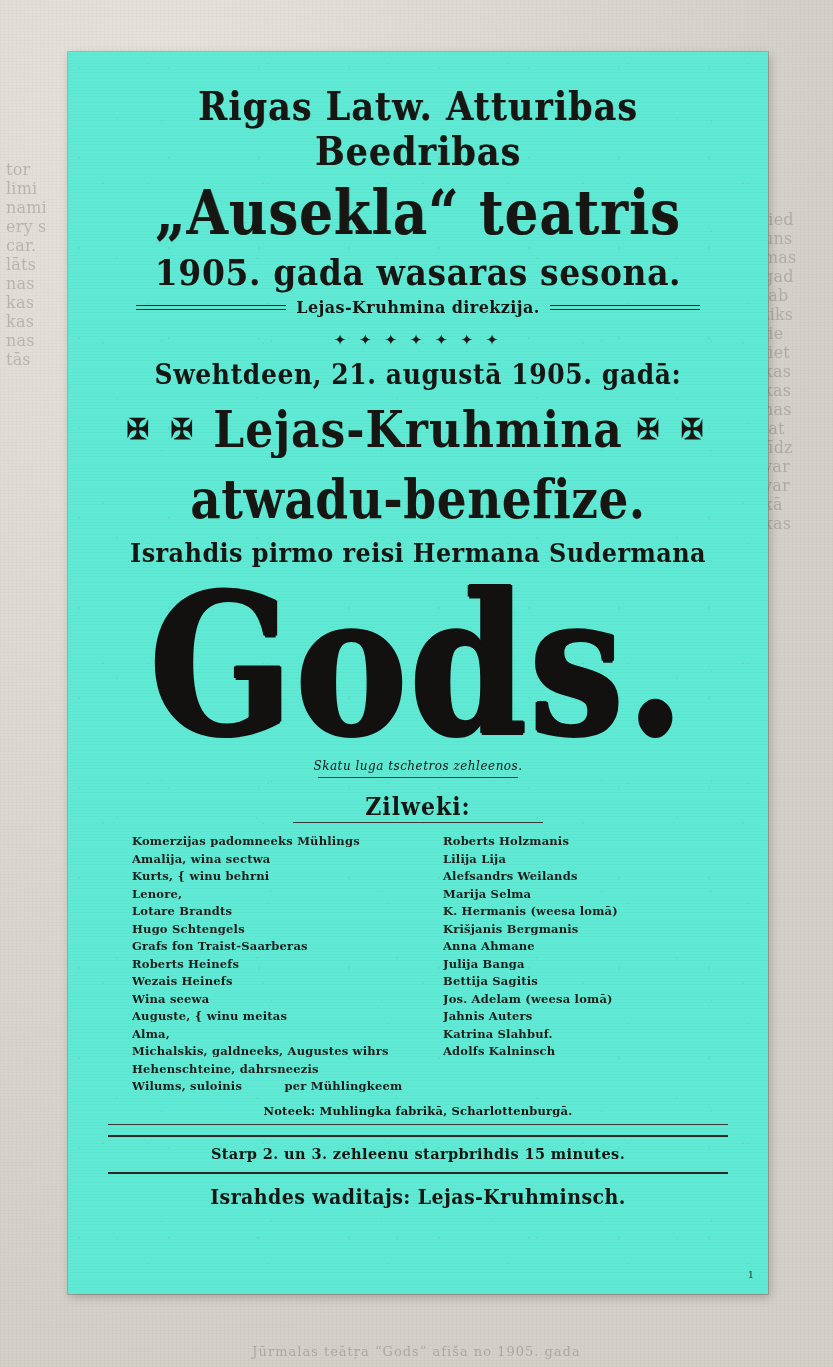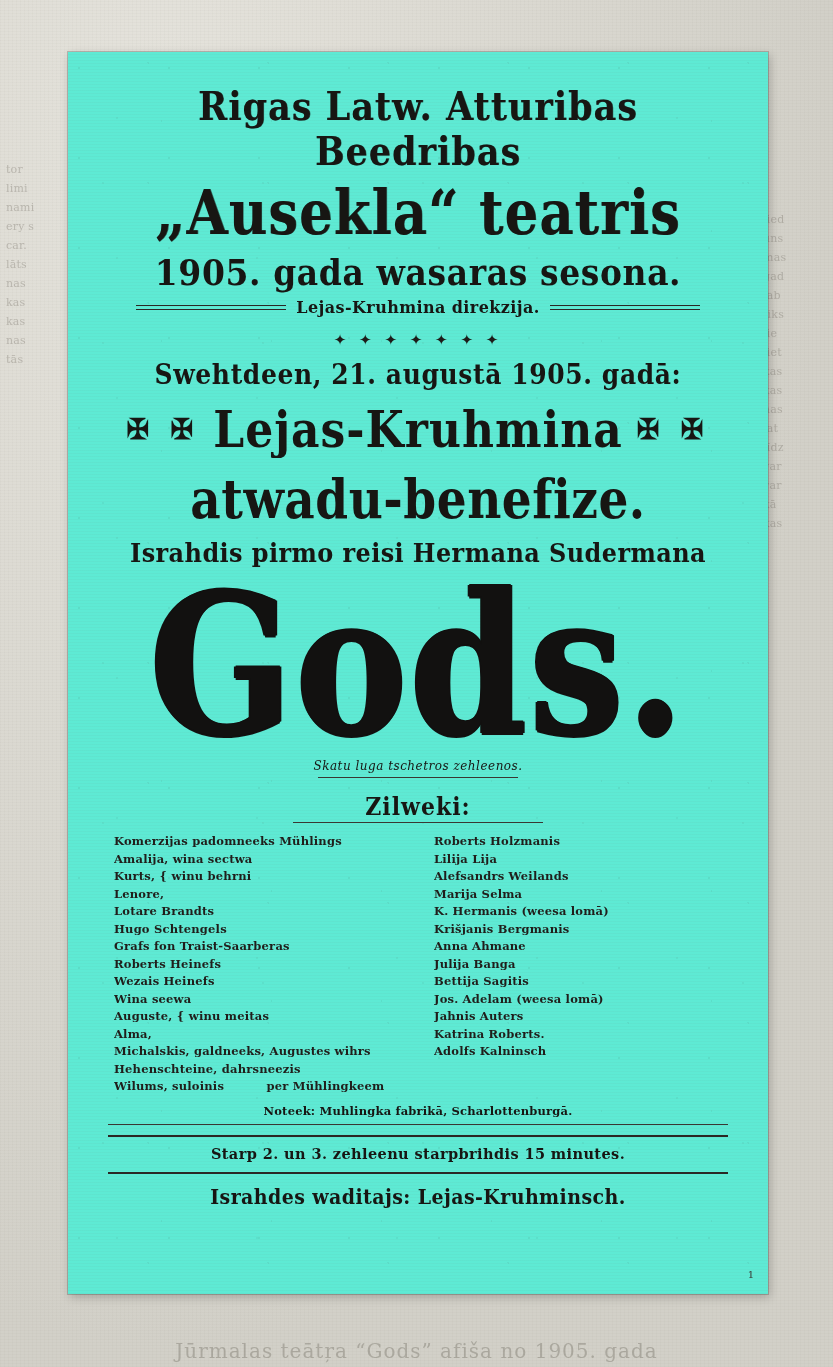--- a/index.html
+++ b/index.html
@@ -31,31 +31,31 @@
       repeating-linear-gradient(0deg, rgba(120,115,105,0.045) 0px, rgba(120,115,105,0.045) 1px, transparent 1px, transparent 3px),
       repeating-linear-gradient(90deg, rgba(120,115,105,0.035) 0px, rgba(120,115,105,0.035) 1px, transparent 1px, transparent 4px);
     opacity: .8;
   }
 
   
   .ghost {
     position: absolute;
     color: rgba(95,90,80,0.30);
     font-family: "DejaVu Serif", serif;
-    font-size: 11px;
+    font-size: 16px;
     line-height: 19px;
     letter-spacing: .2px;
     white-space: pre-line;
     user-select: none;
   }
   .ghost.left  { left: 6px;  top: 160px; width: 60px; text-align: left; }
   .ghost.right { right: 4px; top: 210px; width: 66px; text-align: left; }
   .ghost.bottom {
     left: 0; right: 0; bottom: 6px; width: 100%;
-    text-align: center; font-size: 20px; letter-spacing: 1px;
+    text-align: center; font-size: 13px; letter-spacing: 1px;
     color: rgba(95,90,80,0.33);
   }
   .ghost.topline {
     left: 0; right: 0; top: 6px; width: 100%;
     text-align: center; font-size: 12px; color: rgba(95,90,80,0.22);
   }
 
   
   #poster {
     position: absolute;
@@ -251,20 +251,21 @@
     margin: 2px auto 10px auto;
   }
 
   .cast {
     display: flex;
     justify-content: space-between;
     align-items: flex-start;
     text-align: left;
     gap: 18px;
     padding: 0 6px;
+    margin-left: 18px;
   }
   .cast-col {
     flex: 1 1 0;
     min-width: 0;
   }
   .cast-col.right { padding-left: 14px; }
   .cast-row {
     font-size: 11.5px;
     line-height: 17.5px;
     letter-spacing: .2px;
@@ -430,21 +431,21 @@
         <div class="cast-row">Lilija Lija</div>
         <div class="cast-row">Alefsandrs Weilands</div>
         <div class="cast-row">Marija Selma</div>
         <div class="cast-row">K. Hermanis (weesa lomā)</div>
         <div class="cast-row">Krišjanis Bergmanis</div>
         <div class="cast-row">Anna Ahmane</div>
         <div class="cast-row">Julija Banga</div>
         <div class="cast-row">Bettija Sagitis</div>
         <div class="cast-row">Jos. Adelam (weesa lomā)</div>
         <div class="cast-row">Jahnis Auters</div>
-        <div class="cast-row">Katrina Roberts.</div>
+        <div class="cast-row">Katrina Slahbuf.</div>
         <div class="cast-row">Adolfs Kalninsch</div>
       </div>
     </div>
 
     <div class="cast-note">Noteek:  Muhlingka fabrikā, Scharlottenburgā.</div>
     <div class="cast-note-rule"></div>
 
     <div class="thick-rule"></div>
     <div class="interval fraktur">Starp 2. un 3. zehleenu starpbrihdis 15 minutes.</div>
     <div class="thick-rule"></div>

